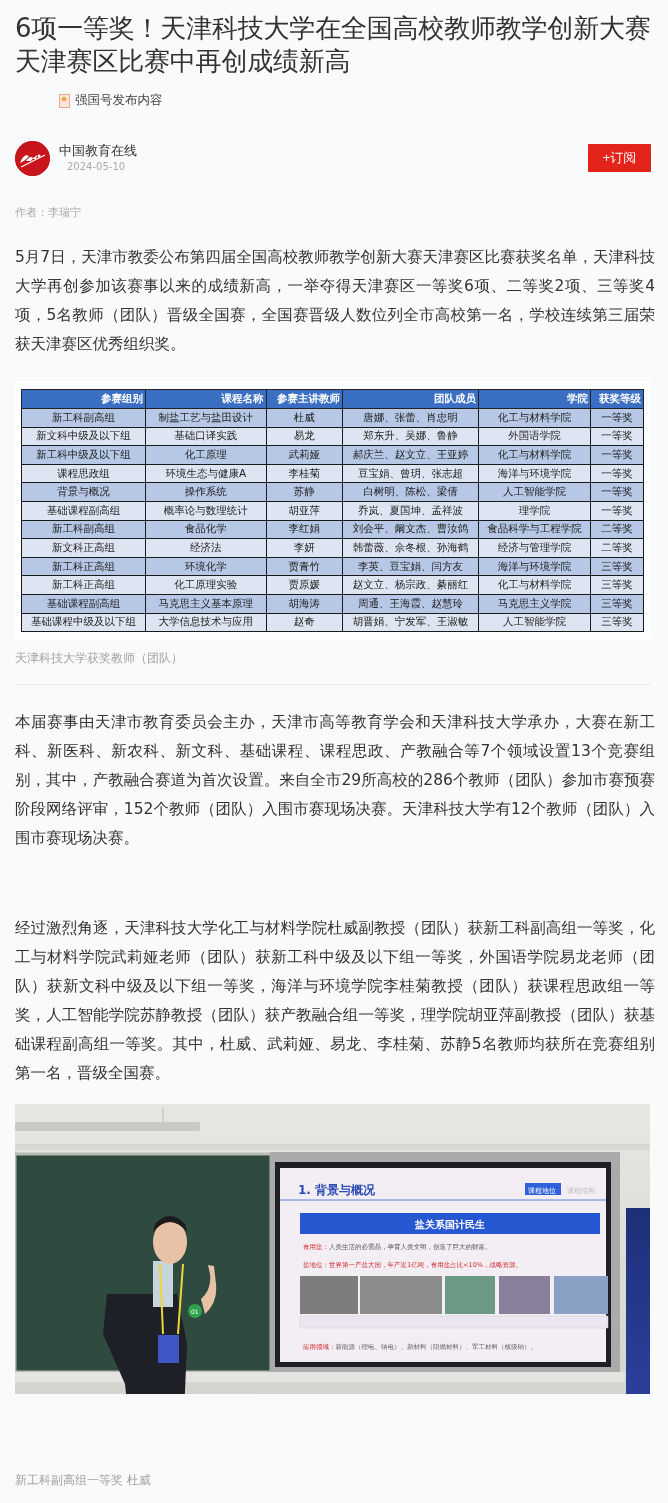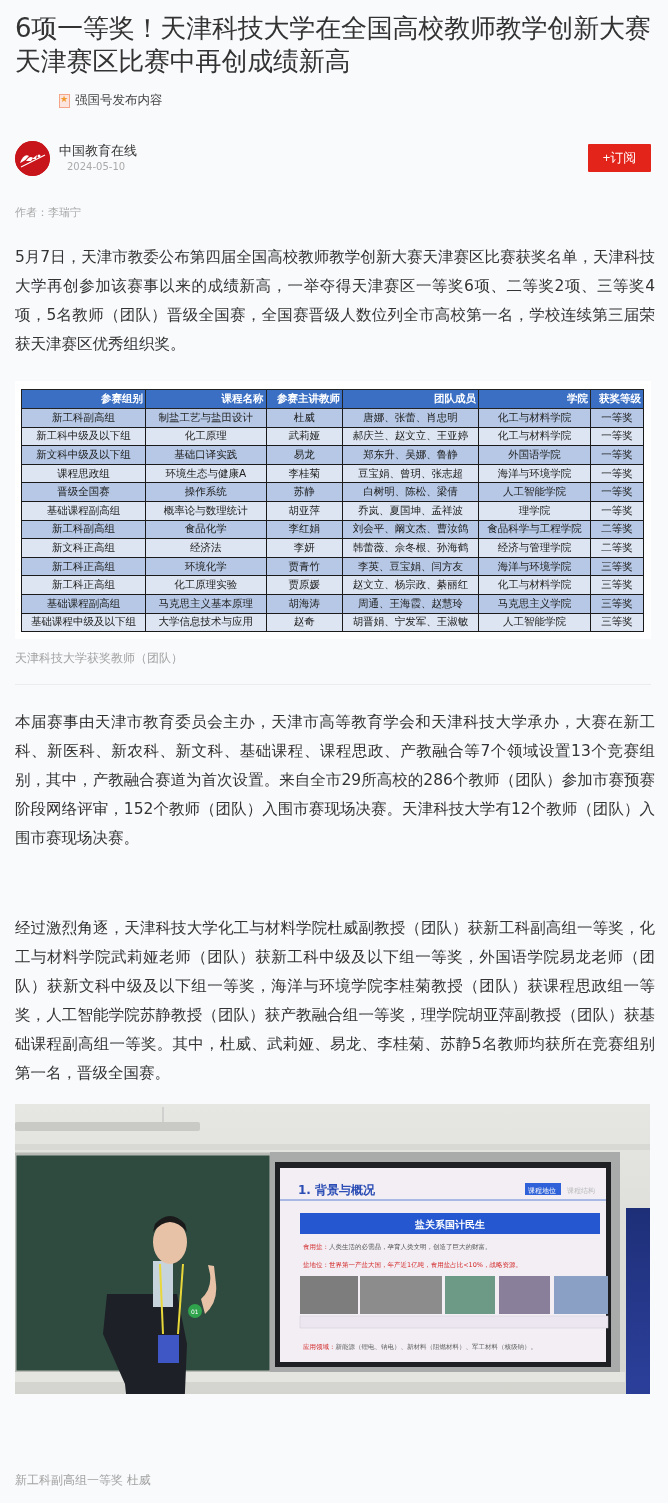--- a/index.html
+++ b/index.html
@@ -86,45 +86,45 @@
       <tbody>
         <tr>
             <td>新工科副高组</td>
             <td>制盐工艺与盐田设计</td>
             <td>杜威</td>
             <td>唐娜、张蕾、肖忠明</td>
             <td>化工与材料学院</td>
             <td>一等奖</td>
           </tr>
         <tr>
+            <td>新文科中级及以下组</td>
+            <td>基础口译实践</td>
+            <td>易龙</td>
+            <td>郑东升、吴娜、鲁静</td>
+            <td>外国语学院</td>
+            <td>一等奖</td>
+          </tr>
+        <tr>
             <td>新工科中级及以下组</td>
             <td>化工原理</td>
             <td>武莉娅</td>
             <td>郝庆兰、赵文立、王亚婷</td>
             <td>化工与材料学院</td>
             <td>一等奖</td>
           </tr>
         <tr>
-            <td>新文科中级及以下组</td>
-            <td>基础口译实践</td>
-            <td>易龙</td>
-            <td>郑东升、吴娜、鲁静</td>
-            <td>外国语学院</td>
-            <td>一等奖</td>
-          </tr>
-        <tr>
             <td>课程思政组</td>
             <td>环境生态与健康A</td>
             <td>李桂菊</td>
             <td>豆宝娟、曾玥、张志超</td>
             <td>海洋与环境学院</td>
             <td>一等奖</td>
           </tr>
         <tr>
-            <td>晋级全国赛</td>
+            <td>背景与概况</td>
             <td>操作系统</td>
             <td>苏静</td>
             <td>白树明、陈松、梁倩</td>
             <td>人工智能学院</td>
             <td>一等奖</td>
           </tr>
         <tr>
             <td>基础课程副高组</td>
             <td>概率论与数理统计</td>
             <td>胡亚萍</td>

